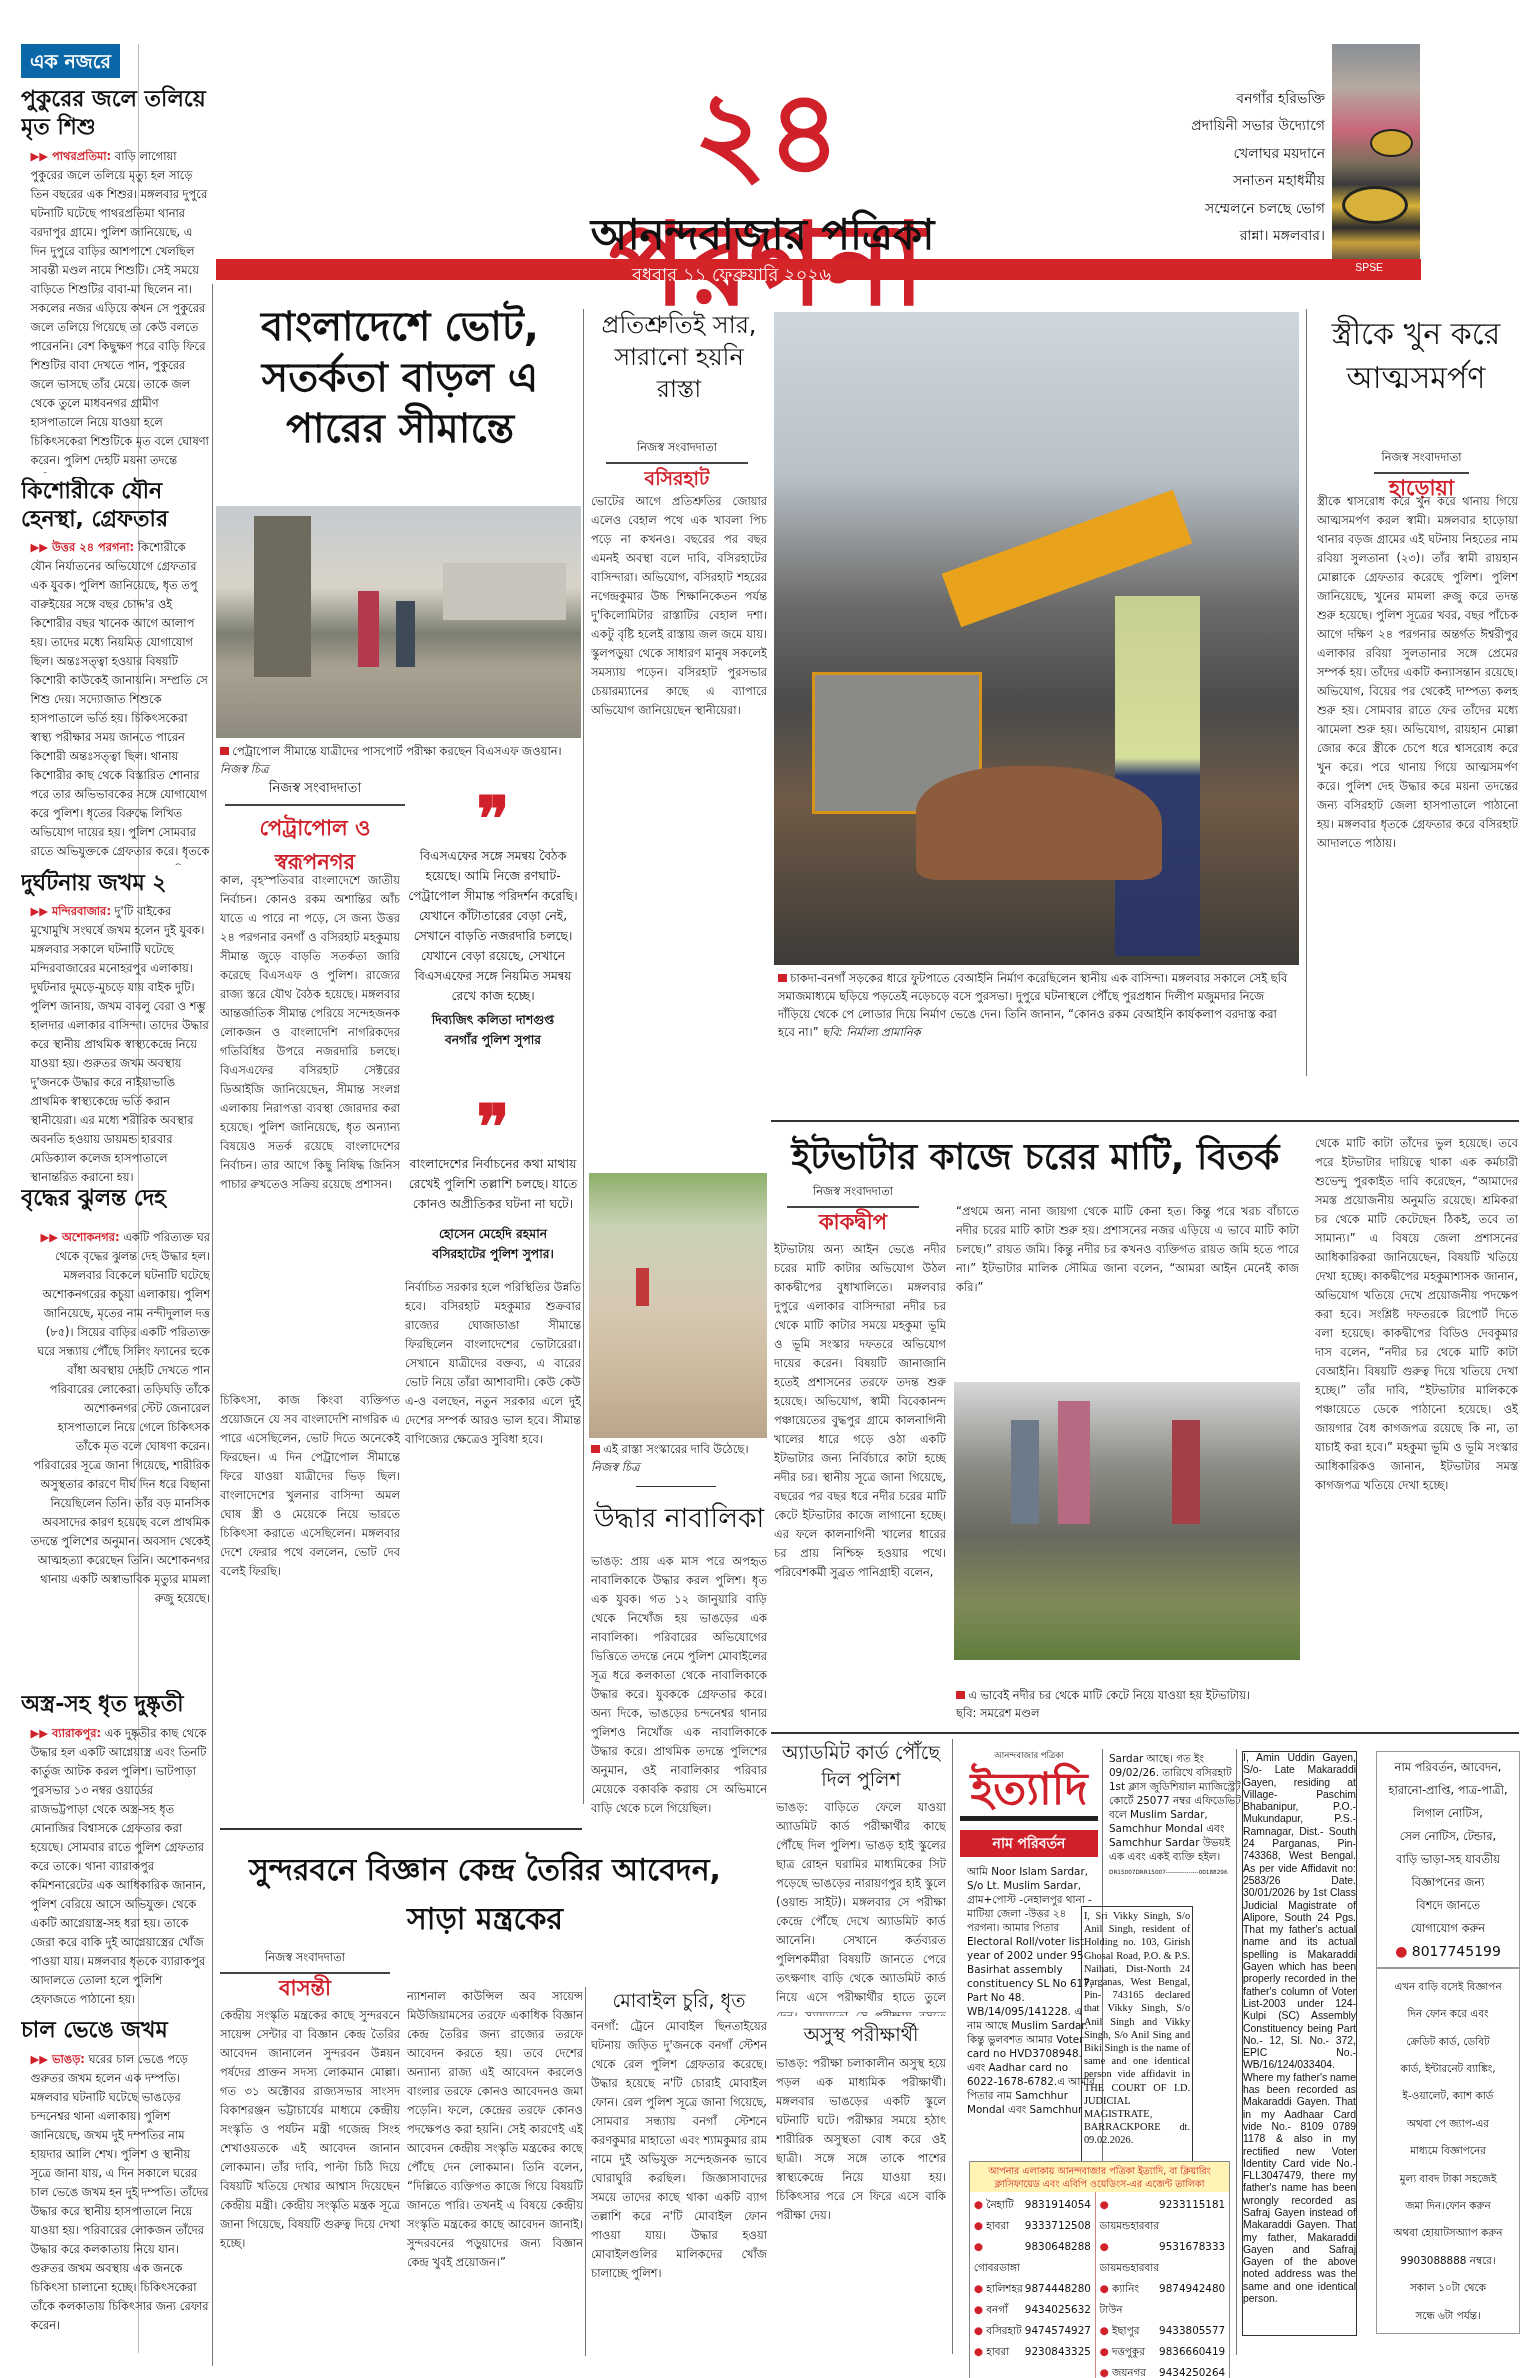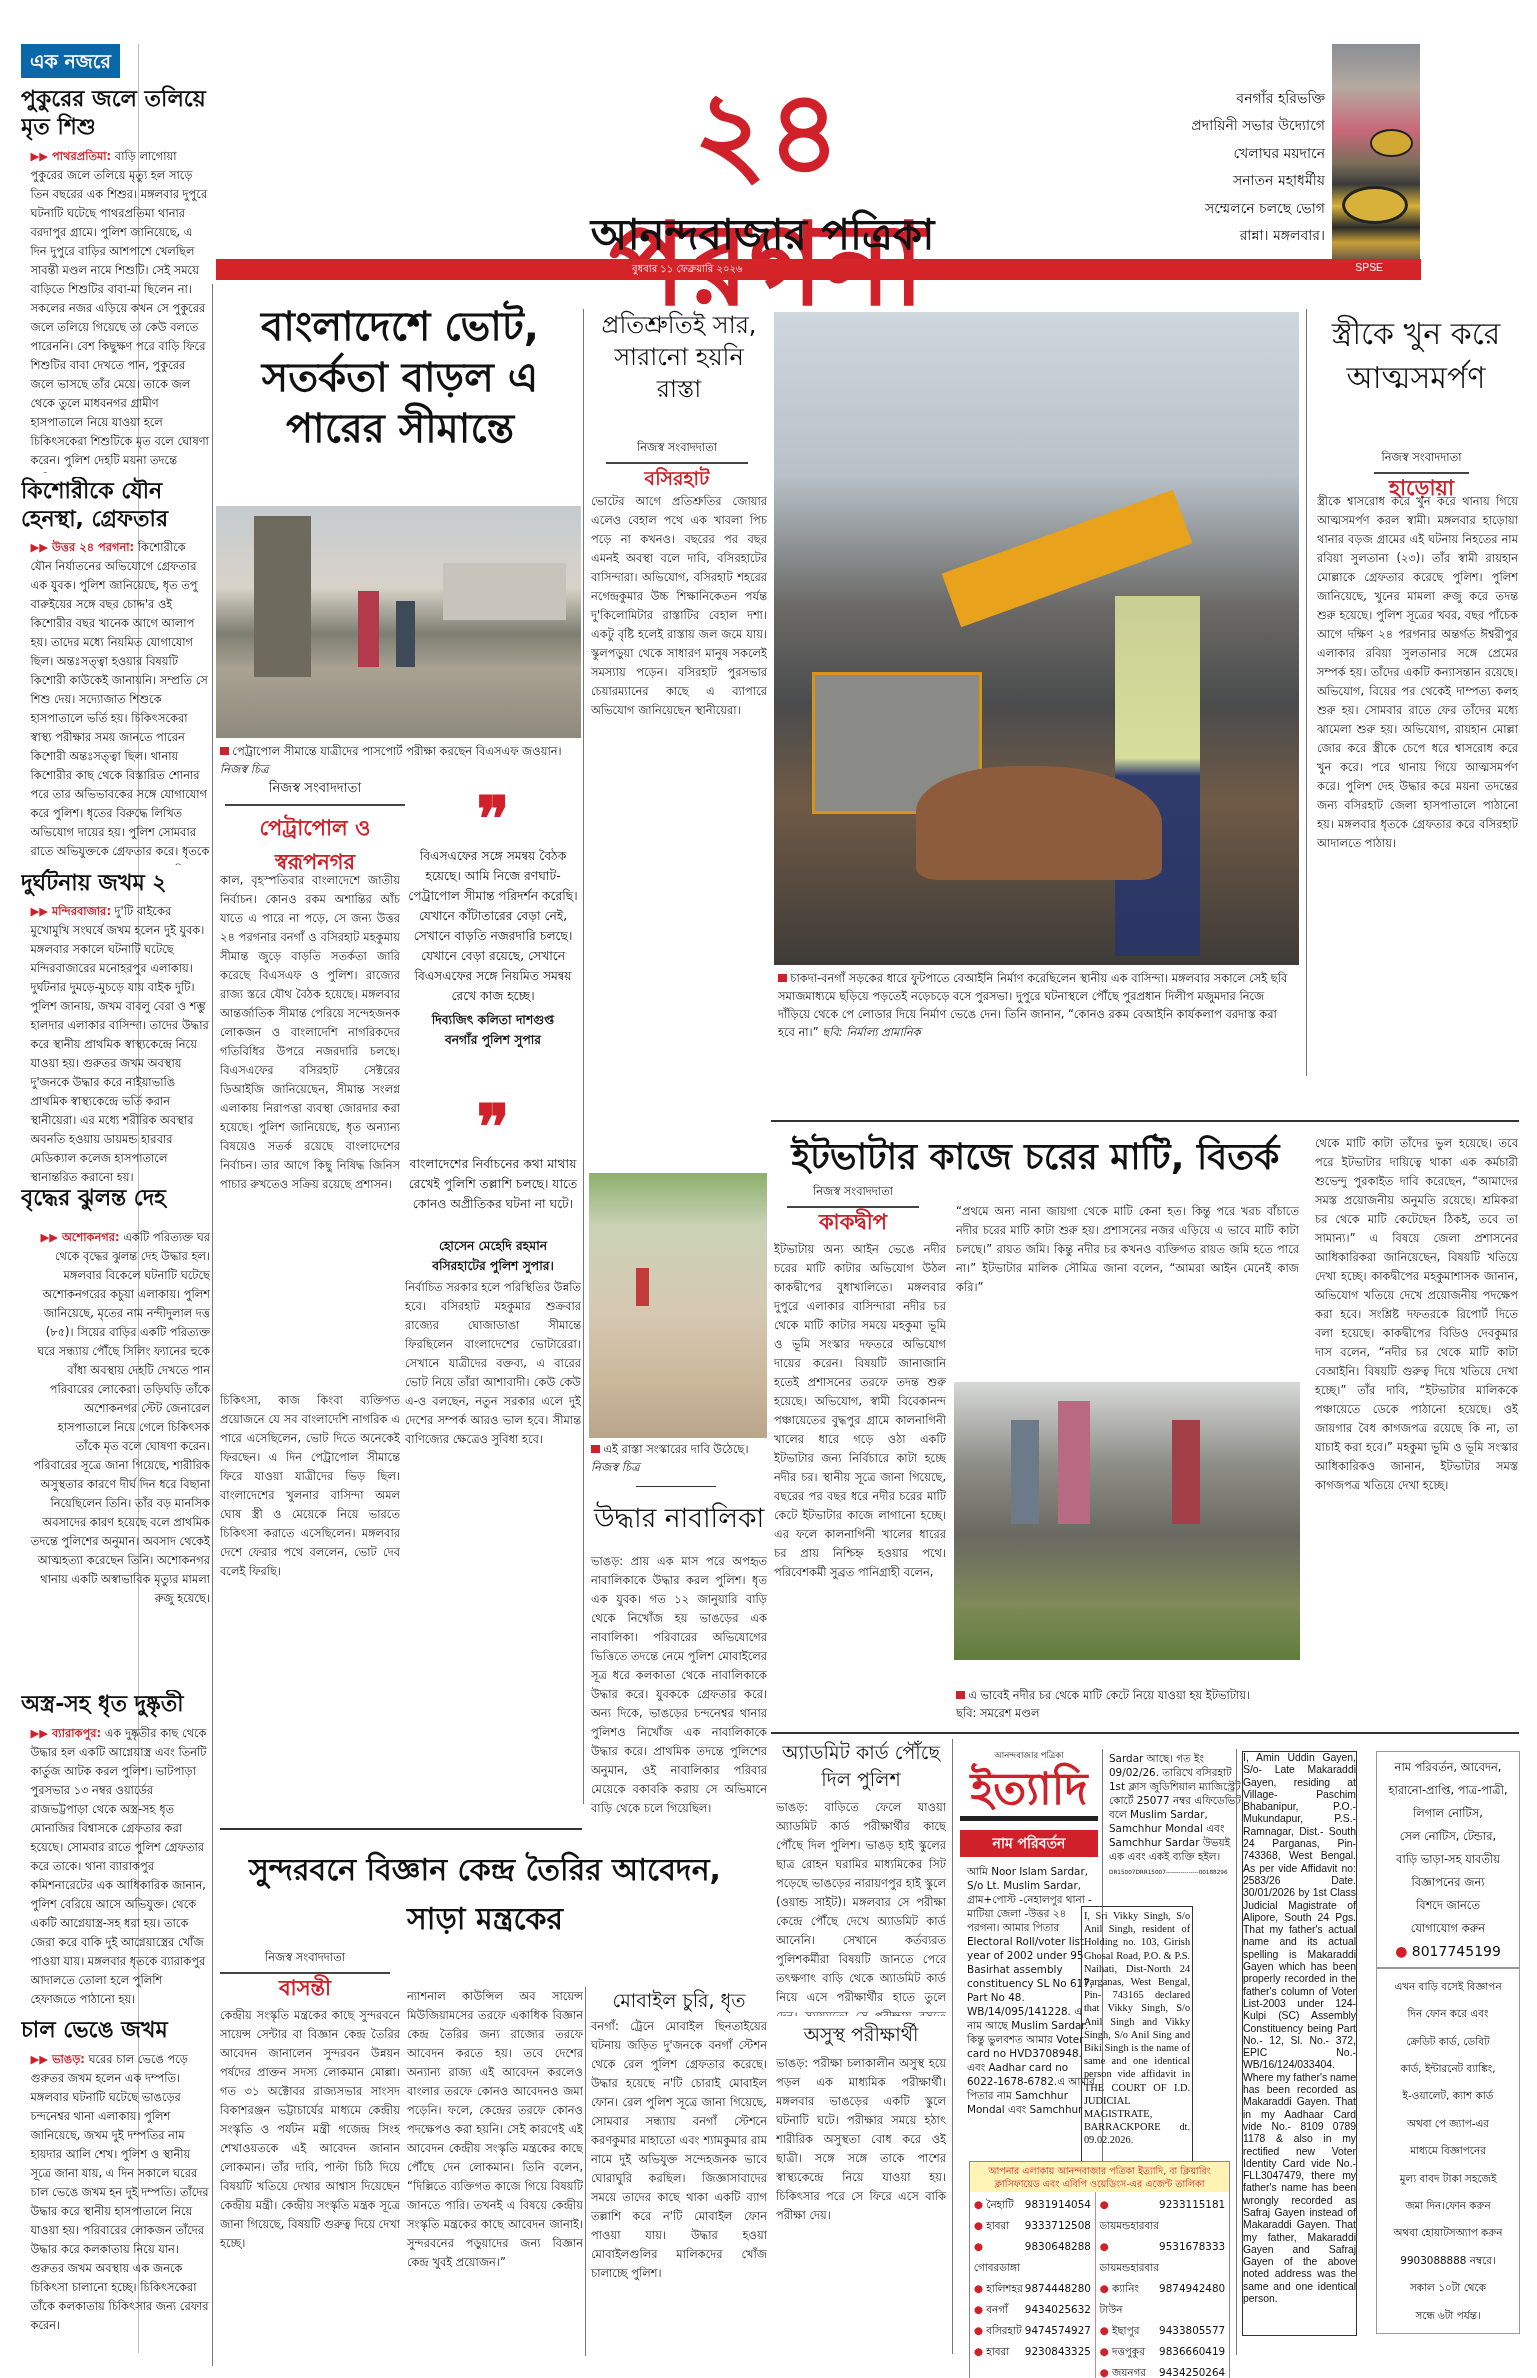--- a/index.html
+++ b/index.html
@@ -42,21 +42,21 @@
   <div style="font-size:14px; line-height:27.4px;">সনাতন মহাধর্মীয়</div>
   <div style="font-size:14px; line-height:27.4px;">সম্মেলনে চলছে ভোগ</div>
   <div style="font-size:14px; line-height:27.4px;">রান্না। মঙ্গলবার।</div>
 </div>
 <div class="photo" style="left:1332px; top:44px; width:88px; height:216px; background:linear-gradient(180deg,#8a8f95 0%,#b5a9a0 20%,#c9687a 40%,#7d6e5a 55%,#3b3b3b 65%,#d9b23a 75%,#2b2b2b 85%,#c8a03a 92%,#6b5a45 100%);">
   <div class="abs" style="left:9.5px; top:142px; width:66px; height:38px; border-radius:50%; background:#d7b13a; border:3.8px solid #222;"></div>
   <div class="abs" style="left:38px; top:85px; width:43px; height:28px; border-radius:50%; background:#d1a833; border:2.8px solid #222;"></div>
 </div>
 
 <div class="abs" style="left:216px; top:259px; width:1205px; height:21px; background:#d42428;">
-  <span class="abs" style="left:416px; top:1.9px; color:#fff; font-size:10px;">বুধবার ১১ ফেব্রুয়ারি ২০২৬</span>
+  <span class="abs" style="left:416px; top:1.9px; color:#fff; font-size:18px;">বুধবার ১১ ফেব্রুয়ারি ২০২৬</span>
   <span class="abs lib" style="right:38px; top:2.8px; color:#fff; font-size:10.4px;">SPSE</span>
 </div>
 
 <div class="abs left-col" style="left:21px; top:44px; width:117px;">
 </div>
 <div class="abs" style="left:21px; top:44px; width:99px; height:34px; background:#0a67a8; color:#fff; font-size:19px; font-weight:bold; text-align:center; line-height:34px;">
   <span>এক নজরে</span>
 </div>
 <div class="vrule" style="left:138px; top:44px; height:2309px; background:#bbb;"></div>
 
@@ -130,21 +130,21 @@
 
 <div class="abs" style="left:405px; top:795px; width:176px; text-align:center;">
   <div class="quote-mark">❞</div>
   <div style="font-size:12.3px; line-height:20px; margin-top:3.8px;">বিএসএফের সঙ্গে সমন্বয় বৈঠক হয়েছে। আমি নিজে রণঘাট-পেট্রাপোল সীমান্ত পরিদর্শন করেছি। যেখানে কাঁটাতারের বেড়া নেই, সেখানে বাড়তি নজরদারি চলছে। যেখানে বেড়া রয়েছে, সেখানে বিএসএফের সঙ্গে নিয়মিত সমন্বয় রেখে কাজ হচ্ছে।</div>
   <div style="font-size:12.3px; font-weight:bold; line-height:21px; margin-top:3.8px;">দিব্যজিৎ কলিতা দাশগুপ্ত</div>
   <div style="font-size:12.3px; font-weight:bold; line-height:19px;">বনগাঁর পুলিশ সুপার</div>
 </div>
 <div class="abs" style="left:405px; top:1103px; width:176px; text-align:center;">
   <div class="quote-mark">❞</div>
   <div style="font-size:12.3px; line-height:20px; margin-top:3.8px;">বাংলাদেশের নির্বাচনের কথা মাথায় রেখেই পুলিশি তল্লাশি চলছে। যাতে কোনও অপ্রীতিকর ঘটনা না ঘটে।</div>
-  <div style="font-size:12.3px; font-weight:bold; line-height:21px; margin-top:22px;">হোসেন মেহেদি রহমান</div>
+  <div style="font-size:12.3px; font-weight:bold; line-height:21px; margin-top:10px;">হোসেন মেহেদি রহমান</div>
   <div style="font-size:12.3px; font-weight:bold; line-height:19px;">বসিরহাটের পুলিশ সুপার।</div>
 </div>
 <div class="abs body-text" style="left:405px; top:1278px; width:176px; height:511px;">নির্বাচিত সরকার হলে পরিস্থিতির উন্নতি হবে। বসিরহাট মহকুমার শুক্রবার রাজ্যের ঘোজাডাঙা সীমান্তে ফিরছিলেন বাংলাদেশের ভোটারেরা। সেখানে যাত্রীদের বক্তব্য, এ বারের ভোট নিয়ে তাঁরা আশাবাদী। কেউ কেউ এ-ও বলছেন, নতুন সরকার এলে দুই দেশের সম্পর্ক আরও ভাল হবে। সীমান্ত বাণিজ্যের ক্ষেত্রেও সুবিধা হবে।</div>
 
 <div class="abs" style="left:591px; top:309px; width:176px; font-size:24px; line-height:32px; text-align:center;">প্রতিশ্রুতিই সার, সারানো হয়নি রাস্তা</div>
 <div class="abs" style="left:606px; top:439px; width:142px;">
   <div class="byline" style="font-size:11.4px;">নিজস্ব সংবাদদাতা</div>
   <div class="place" style="font-size:19px; line-height:28px;">বসিরহাট</div>
 </div>
 <div class="abs body-text" style="left:591px; top:492px; width:176px; height:662px;">ভোটের আগে প্রতিশ্রুতির জোয়ার এলেও বেহাল পথে এক খাবলা পিচ পড়ে না কখনও। বছরের পর বছর এমনই অবস্থা বলে দাবি, বসিরহাটের বাসিন্দারা। অভিযোগ, বসিরহাট শহরের নগেন্দ্রকুমার উচ্চ শিক্ষানিকেতন পর্যন্ত দু'কিলোমিটার রাস্তাটির বেহাল দশা। একটু বৃষ্টি হলেই রাস্তায় জল জমে যায়। স্কুলপড়ুয়া থেকে সাধারণ মানুষ সকলেই সমস্যায় পড়েন। বসিরহাট পুরসভার চেয়ারম্যানের কাছে এ ব্যাপারে অভিযোগ জানিয়েছেন স্থানীয়েরা।</div>

